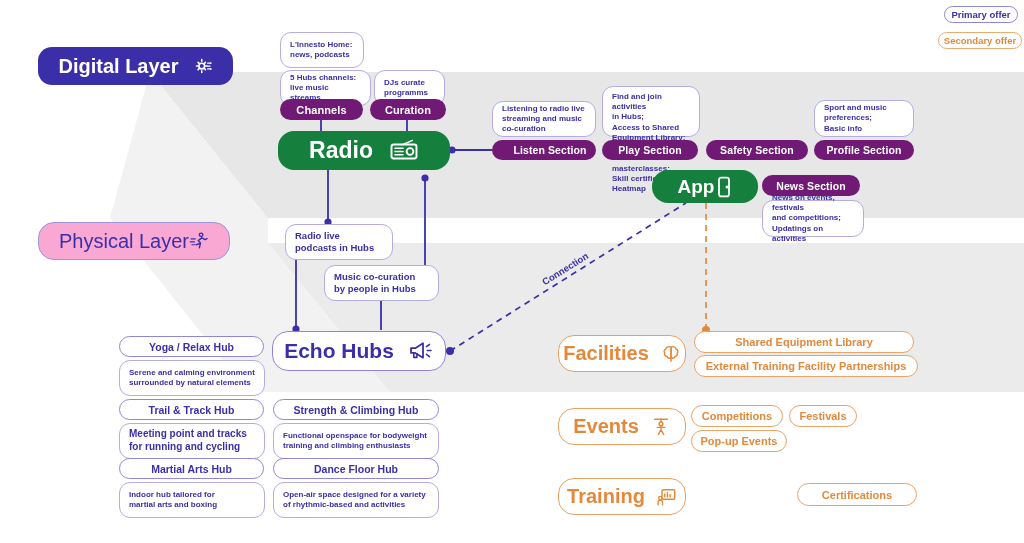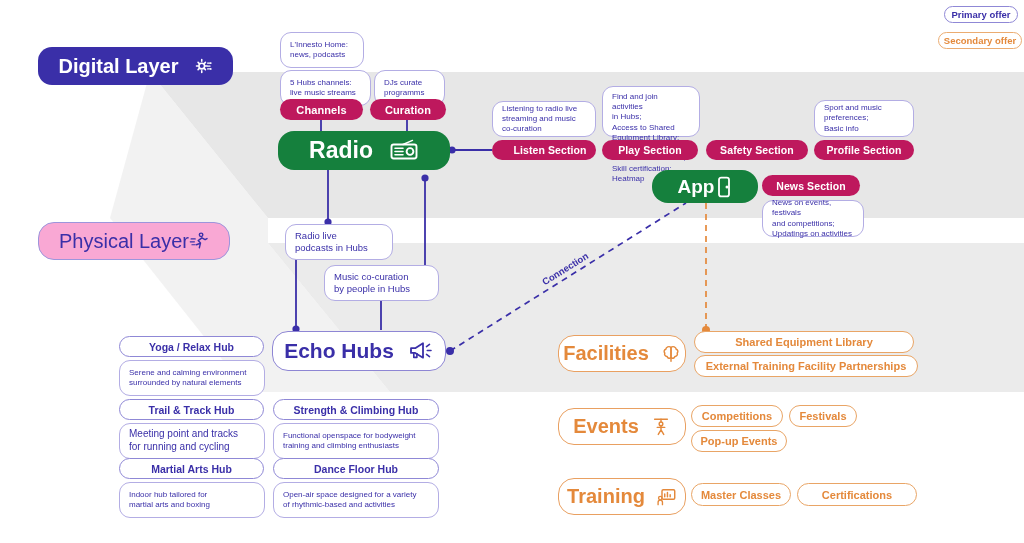--- a/index.html
+++ b/index.html
@@ -12,21 +12,21 @@
     width:1024px;height:543px;
     background:#ffffff;
     overflow:hidden;
   }
   #bg-shapes{position:absolute;left:0;top:0;width:1024px;height:543px;}
 
   
   .node{position:absolute;box-sizing:border-box;}
 
   .pill-solid{
-    background:#be185d;
+    background:#701a75;
     color:#ffffff;
     border-radius:999px;
     display:flex;align-items:center;justify-content:center;
     font-weight:bold;
     letter-spacing:.1px;
     text-align:center;
   }
   .pill-outline{
     background:#ffffff;
     color:#3A2FA8;
@@ -36,21 +36,21 @@
     font-weight:bold;
     text-align:center;
   }
   .box-outline{
     background:#ffffff;
     color:#3A2FA8;
     border:1.4px solid #B3ADE4;
     border-radius:11px;
     display:flex;align-items:center;
     padding:17px 9px;
-    font-weight:normal;
+    font-weight:bold;
     line-height:1.28;
     box-sizing:border-box;
   }
   .pill-orange-solidtext{
     background:#ffffff;
     color:#E4893B;
     border:1.7px solid #E9A566;
     border-radius:999px;
     display:flex;align-items:center;justify-content:center;
     font-weight:bold;
@@ -297,16 +297,15 @@
     <span>Training</span>
     <span class="ico">
       <svg width="20" height="20" viewBox="0 0 22 22" fill="none">
         <rect x="5.5" y="3" width="14" height="10.5" rx="1.4" stroke="#E4893B" stroke-width="1.6"></rect>
         <path d="M8.5 10.8v-3M11.5 10.8V6M14.5 10.8V8.4" stroke="#E4893B" stroke-width="1.6" stroke-linecap="round"></path>
         <circle cx="3.6" cy="12.2" r="1.9" stroke="#E4893B" stroke-width="1.5"></circle>
         <path d="M1.2 19.4v-2.6a2.4 2.4 0 0 1 4.8 0v2.6" stroke="#E4893B" stroke-width="1.5" stroke-linecap="round"></path>
       </svg>
     </span>
   </div>
-  <div class="node pill-orange-solidtext" style="left:691px;top:483px;width:100px;height:23px;font-size:11px;">Master Classes</div>
   <div class="node pill-orange-solidtext" style="left:797px;top:483px;width:120px;height:23px;font-size:11px;">Certifications</div>
 
 </div>
 
 </body></html>

